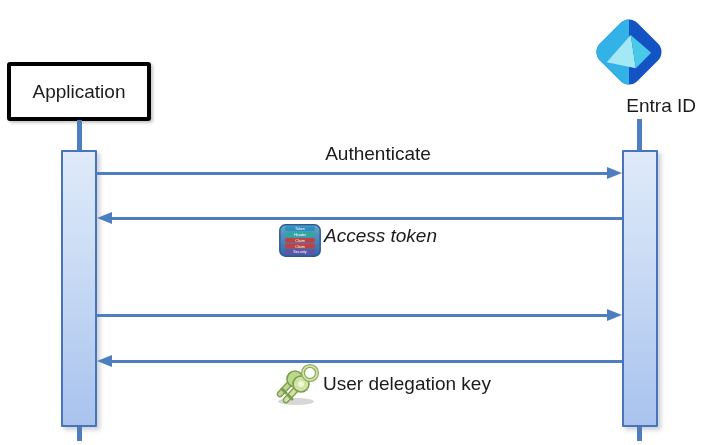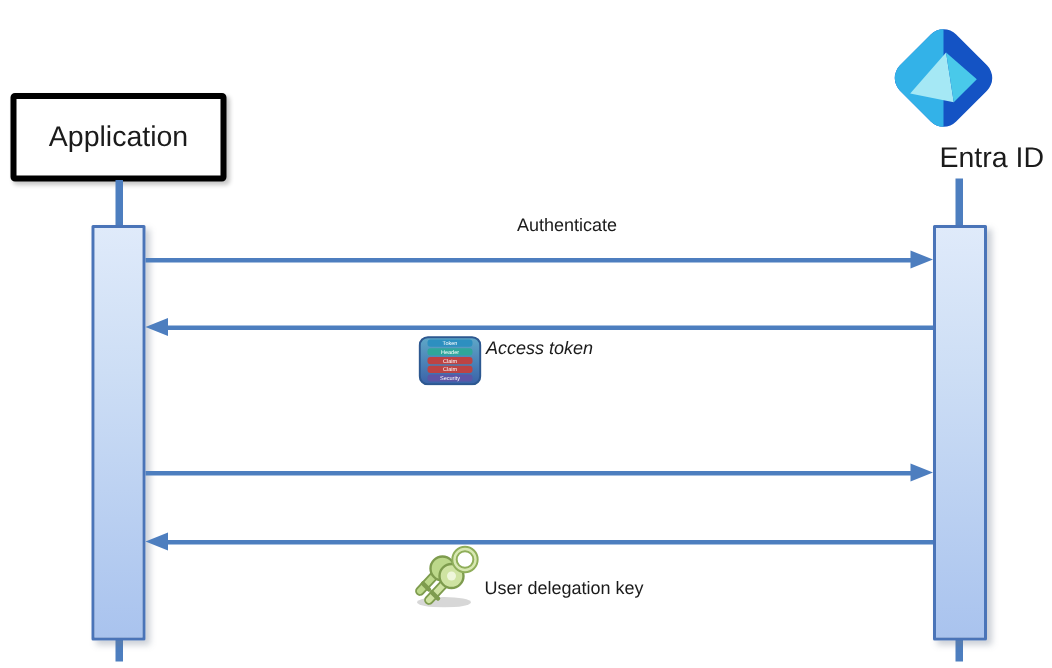--- a/index.html
+++ b/index.html
@@ -37,21 +37,21 @@
   .activation.left{left:61px;}
   .activation.right{left:622px;}
   
   .msg-line{position:absolute;height:3px;background:#4d7ebf;}
   .head-right{position:absolute;width:0;height:0;
     border-top:6.5px solid transparent;border-bottom:6.5px solid transparent;
     border-left:15px solid #4d7ebf;}
   .head-left{position:absolute;width:0;height:0;
     border-top:6.5px solid transparent;border-bottom:6.5px solid transparent;
     border-right:15px solid #4d7ebf;}
-  .msg-label{position:absolute;font-size:12px;white-space:nowrap;}
+  .msg-label{position:absolute;font-size:19px;white-space:nowrap;}
   .msg-label.centered{text-align:center;}
   .icon{position:absolute;}
 </style>
 </head>
 <body>
 
 <div class="canvas">
 
   <div class="actor-box">
     <span>Application</span>
@@ -125,15 +125,15 @@
     <line x1="8" y1="26" x2="12" y2="30" stroke="#7e9c4e" stroke-width="3" stroke-linecap="round"></line>
     <line x1="14" y1="32" x2="18" y2="36" stroke="#7e9c4e" stroke-width="3" stroke-linecap="round"></line>
 
     <circle cx="21" cy="16" r="8" fill="#bcd88a" stroke="#7e9c4e" stroke-width="1.6"></circle>
     <circle cx="27" cy="21" r="8" fill="#cfe3a2" stroke="#7e9c4e" stroke-width="1.6"></circle>
     <circle cx="27" cy="21" r="3" fill="#eef6da"></circle>
 
     <circle cx="36" cy="10" r="7" fill="none" stroke="#8fae5a" stroke-width="4.2"></circle>
     <circle cx="36" cy="10" r="7" fill="none" stroke="#d8e8b2" stroke-width="1.6"></circle>
   </svg>
-  <div class="msg-label" style="left:323px;top:373px;margin-top:12px;">User delegation key</div>
+  <div class="msg-label" style="left:323px;top:373px;">User delegation key</div>
 
 </div>
 
 </body></html>

